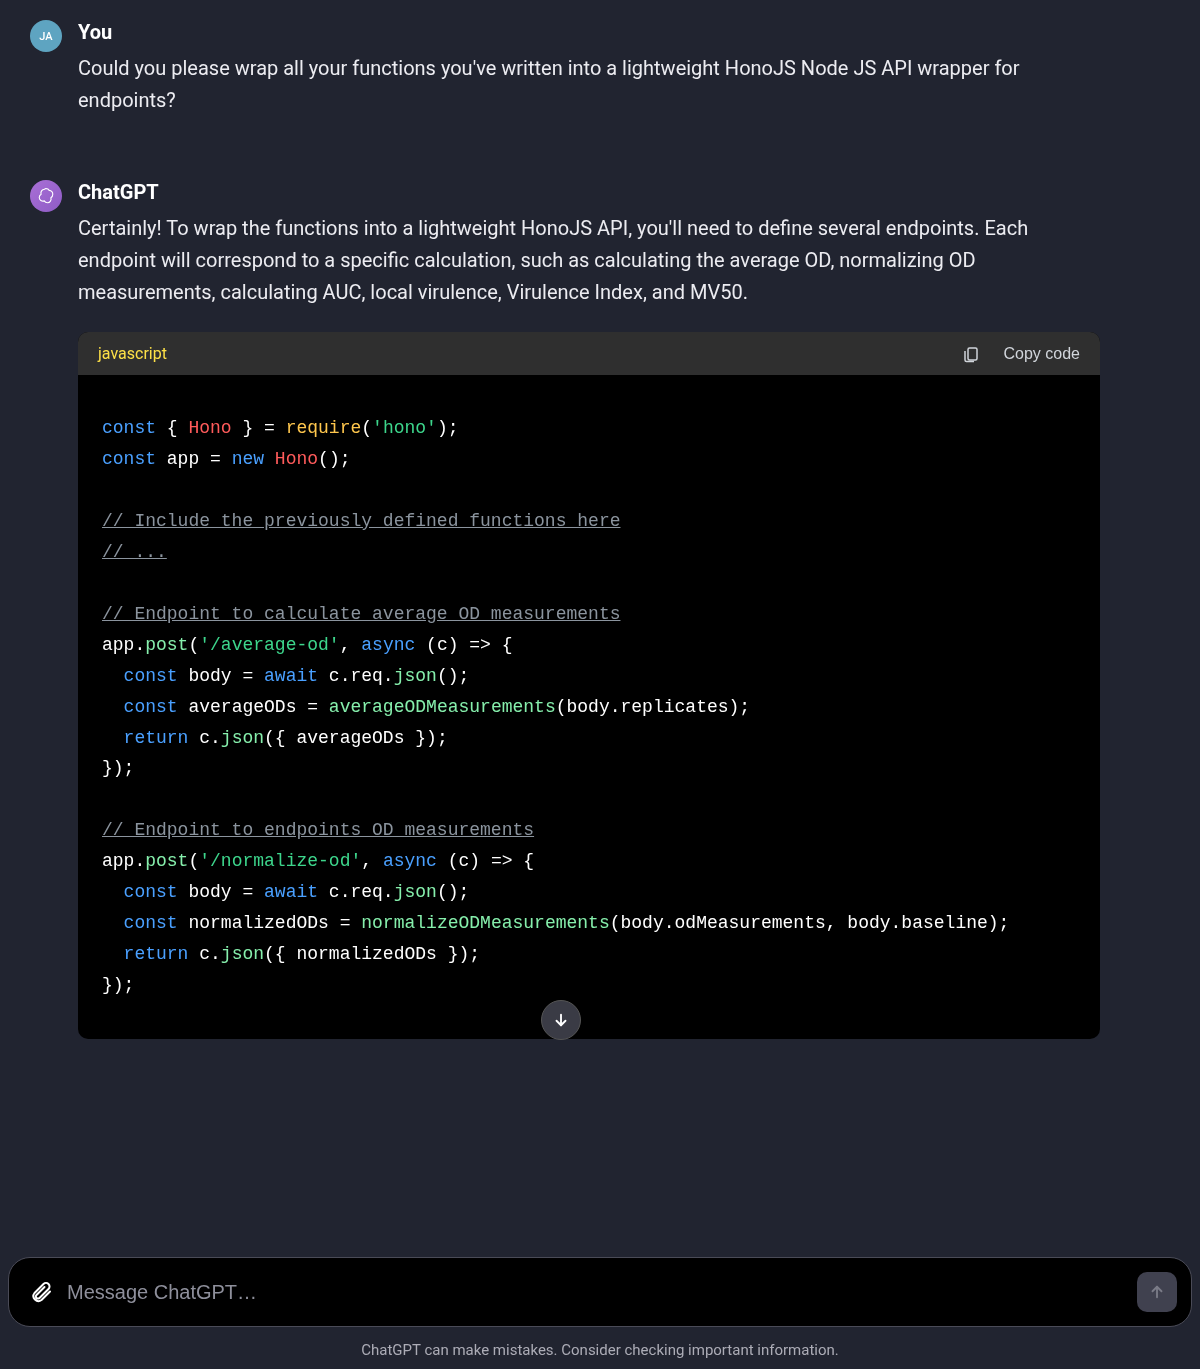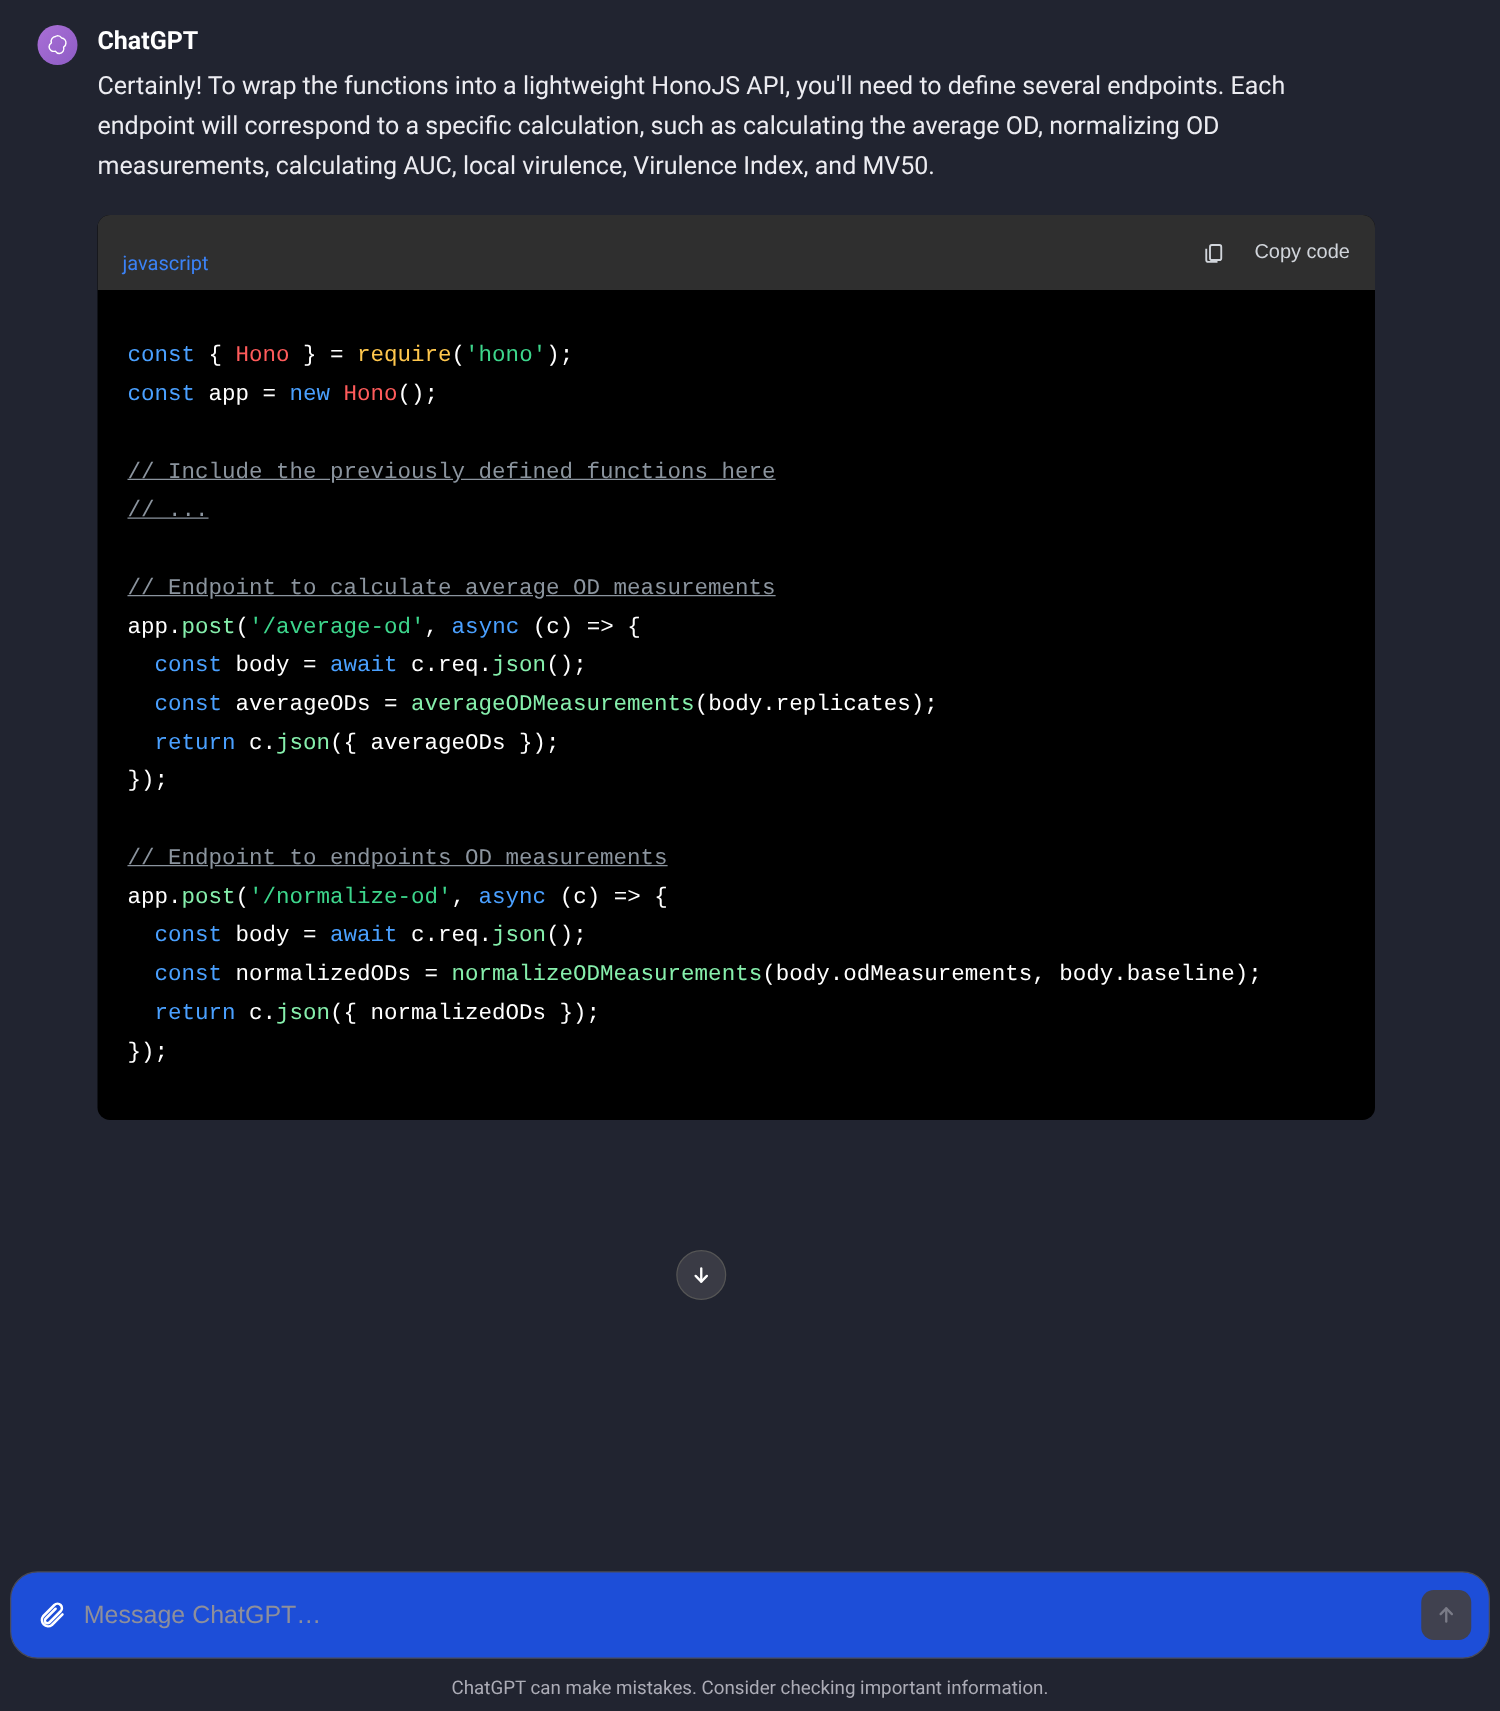--- a/index.html
+++ b/index.html
@@ -70,22 +70,21 @@
     }
     .code-header {
       display: flex;
       justify-content: space-between;
       align-items: center;
       padding: 12px 20px;
       background-color: #2f2f2f;
     }
     .code-lang {
       font-size: 16px;
-      color: #3b82f6;
-      margin-top: 17px;
+      color: #fde047;
     }
     .copy-button {
       display: flex;
       align-items: center;
       gap: 24px;
       background: none;
       border: none;
       color: #d1d5db;
       font-size: 16px;
       cursor: pointer;
@@ -135,21 +134,21 @@
       position: absolute;
       left: 0;
       right: 0;
       bottom: 0;
       padding: 0 8px 10px 8px;
     }
     .input-bar {
       display: flex;
       align-items: center;
       gap: 14px;
-      background-color: #1d4ed8;
+      background-color: #000000;
       border: 1px solid #4a4b57;
       border-radius: 22px;
       padding: 14px 14px 14px 20px;
     }
     .attach-button {
       background: none;
       border: none;
       color: #fff;
       cursor: pointer;
       display: flex;
@@ -183,20 +182,29 @@
       font-size: 15px;
       color: #acacb6;
       margin-top: 14px;
     }
   </style>
 </head>
 <body>
 
 <div class="conversation">
 
+  <div class="message">
+    <div class="avatar avatar-user">
+      <span>JA</span>
+    </div>
+    <div class="message-content">
+      <div class="sender-name">You</div>
+      <div class="message-text">Could you please wrap all your functions you've written into a lightweight HonoJS Node JS API wrapper for endpoints?</div>
+    </div>
+  </div>
 
   <div class="message">
     <div class="avatar avatar-assistant">
       <svg viewBox="0 0 24 24" fill="none" stroke="#fff" stroke-width="1.5">
         <path d="M12 2a5 5 0 0 1 4.33 2.5A5 5 0 0 1 21 10a5 5 0 0 1-2.5 4.33A5 5 0 0 1 14 21a5 5 0 0 1-4.33-2.5A5 5 0 0 1 3 14a5 5 0 0 1 2.5-4.33A5 5 0 0 1 10 3a5 5 0 0 1 2-1z" stroke-linejoin="round"></path>
       </svg>
     </div>
     <div class="message-content">
       <div class="sender-name">ChatGPT</div>
       <div class="message-text">Certainly! To wrap the functions into a lightweight HonoJS API, you'll need to define several endpoints. Each endpoint will correspond to a specific calculation, such as calculating the average OD, normalizing OD measurements, calculating AUC, local virulence, Virulence Index, and MV50.</div>

